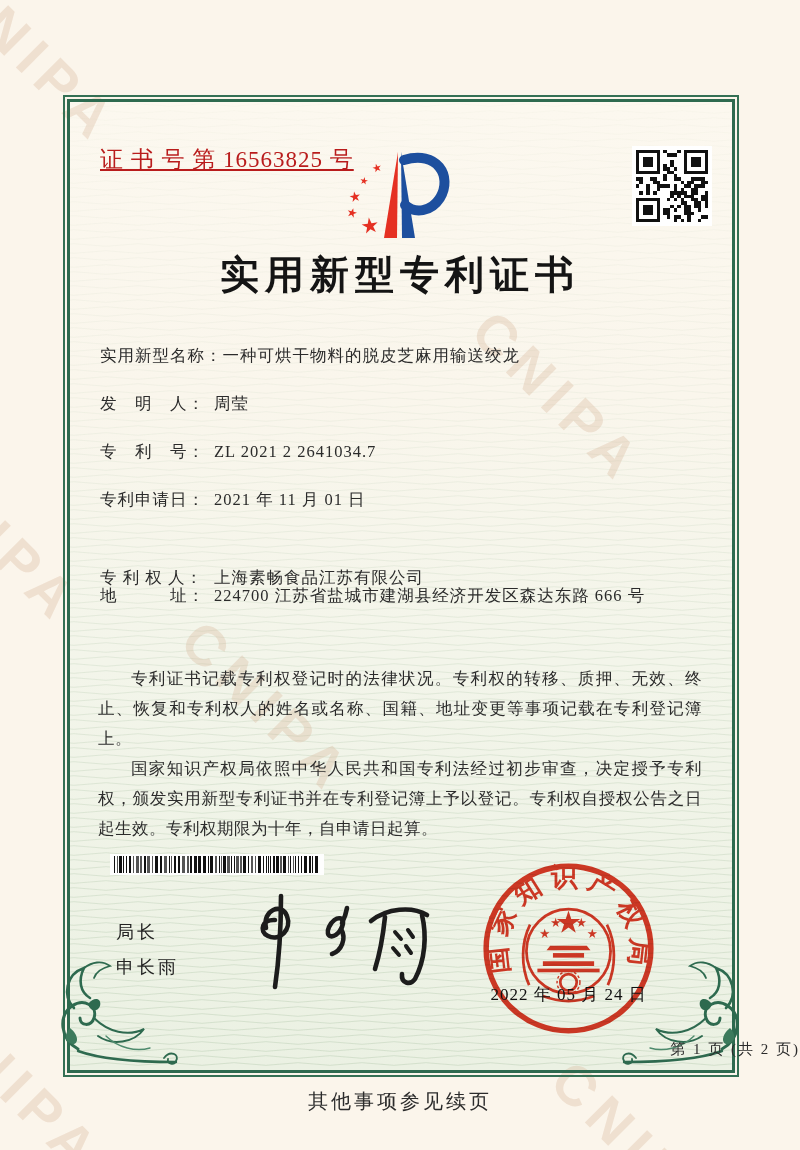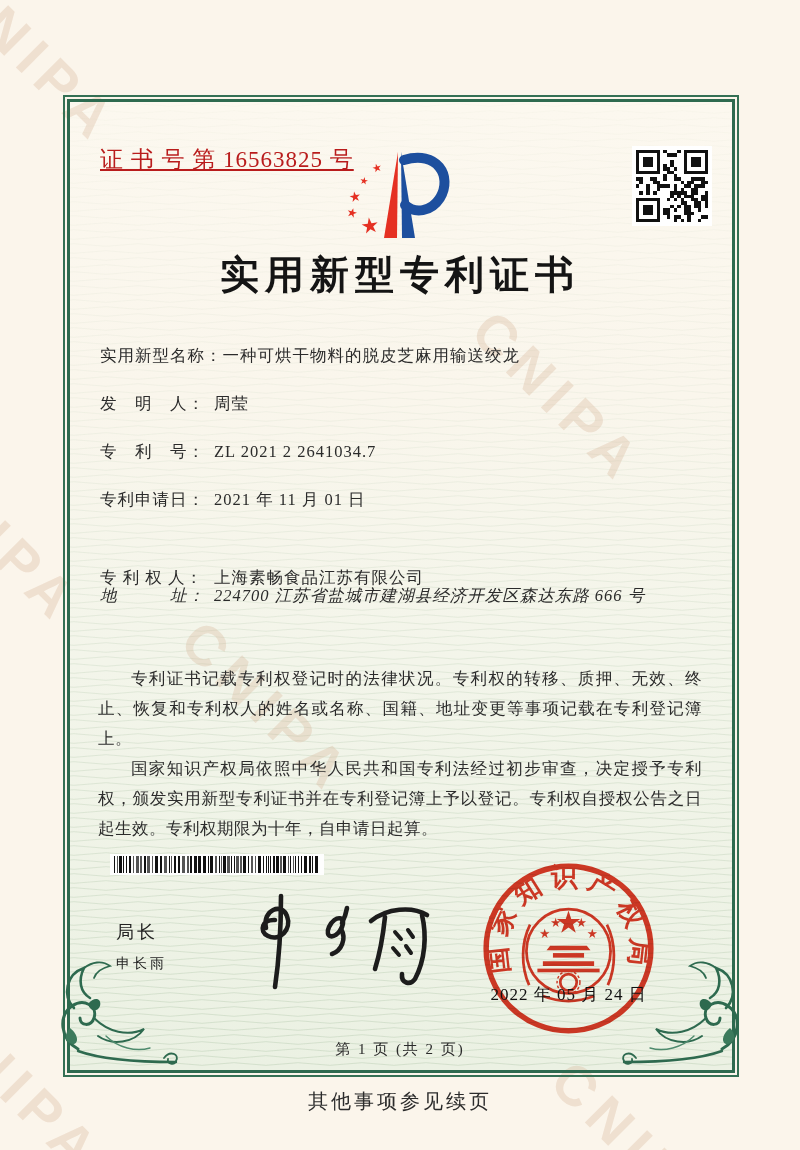--- a/index.html
+++ b/index.html
@@ -48,27 +48,27 @@
   .field-label{display:inline-block;min-width:114px;}
   .field-second{position:absolute;left:306px;top:0;white-space:nowrap;}
   
   .body-text{position:absolute;left:98px;top:664px;width:604px;z-index:4;font-size:16.5px;line-height:30px;letter-spacing:.5px;color:#2b2b2b;text-align:justify;}
   .body-text p{margin:0;text-indent:2em;}
   
   .barcode{position:absolute;left:110px;top:854px;z-index:4;background:#fefefe;padding:2px 4px;}
   .barcode svg{display:block;width:206px;height:17px;}
   
   .sig-title{position:absolute;left:116px;top:920px;z-index:4;font-size:18px;letter-spacing:3px;color:#222;}
-  .sig-name{position:absolute;left:116px;top:955px;z-index:4;font-size:14px;letter-spacing:3px;color:#222;}
+  .sig-name{position:absolute;left:116px;top:955px;z-index:4;font-size:18px;letter-spacing:3px;color:#222;}
   .signature{position:absolute;left:236px;top:890px;width:205px;height:105px;z-index:4;}
   
   .seal{position:absolute;left:477px;top:857px;width:183px;height:183px;z-index:4;mix-blend-mode:multiply;opacity:.93;}
   .seal-date{position:absolute;left:477px;top:983px;width:183px;z-index:5;text-align:center;font-size:17px;letter-spacing:1px;color:#111;}
   
-  .page-info{position:absolute;left:0;right:0;top:1040px;z-index:4;text-align:center;font-size:15px;letter-spacing:2px;color:#2b2b2b;}
+  .page-info{position:absolute;left:0;right:0;top:1040px;z-index:4;text-align:right;font-size:15px;letter-spacing:2px;color:#2b2b2b;}
   .continuation{position:absolute;left:0;right:0;top:1088px;z-index:4;text-align:center;font-size:20px;letter-spacing:3px;color:#2b2b2b;}
   .hidden-defs{position:absolute;width:0;height:0;overflow:hidden;}
 </style>
 </head>
 <body>
 
 <div class="page">
 
   <svg class="hidden-defs" aria-hidden="true">
     <defs>
@@ -392,21 +392,21 @@
   </div>
   <div class="field-row" style="top:441px;">
     <span class="field-label">专　利　号：</span><span>ZL 2021 2 2641034.7</span>
   </div>
   <div class="field-row" style="top:489px;">
     <span class="field-label">专利申请日：</span><span>2021 年 11 月 01 日</span>
   </div>
   <div class="field-row" style="top:567px;">
     <span class="field-label">专 利 权 人：</span><span>上海素畅食品江苏有限公司</span>
   </div>
-  <div class="field-row" style="top:585px;font-style:italic;">
+  <div class="field-row" style="top:585px;">
     <span class="field-label">地　　　址：</span><span>224700 江苏省盐城市建湖县经济开发区森达东路 666 号</span>
   </div>
 
   <div class="body-text">
     <p>专利证书记载专利权登记时的法律状况。专利权的转移、质押、无效、终止、恢复和专利权人的姓名或名称、国籍、地址变更等事项记载在专利登记簿上。</p>
     <p>国家知识产权局依照中华人民共和国专利法经过初步审查，决定授予专利权，颁发实用新型专利证书并在专利登记簿上予以登记。专利权自授权公告之日起生效。专利权期限为十年，自申请日起算。</p>
   </div>
 
   <div class="barcode">
     <svg id="barcode-svg" viewBox="0 0 206 16" preserveAspectRatio="none">

